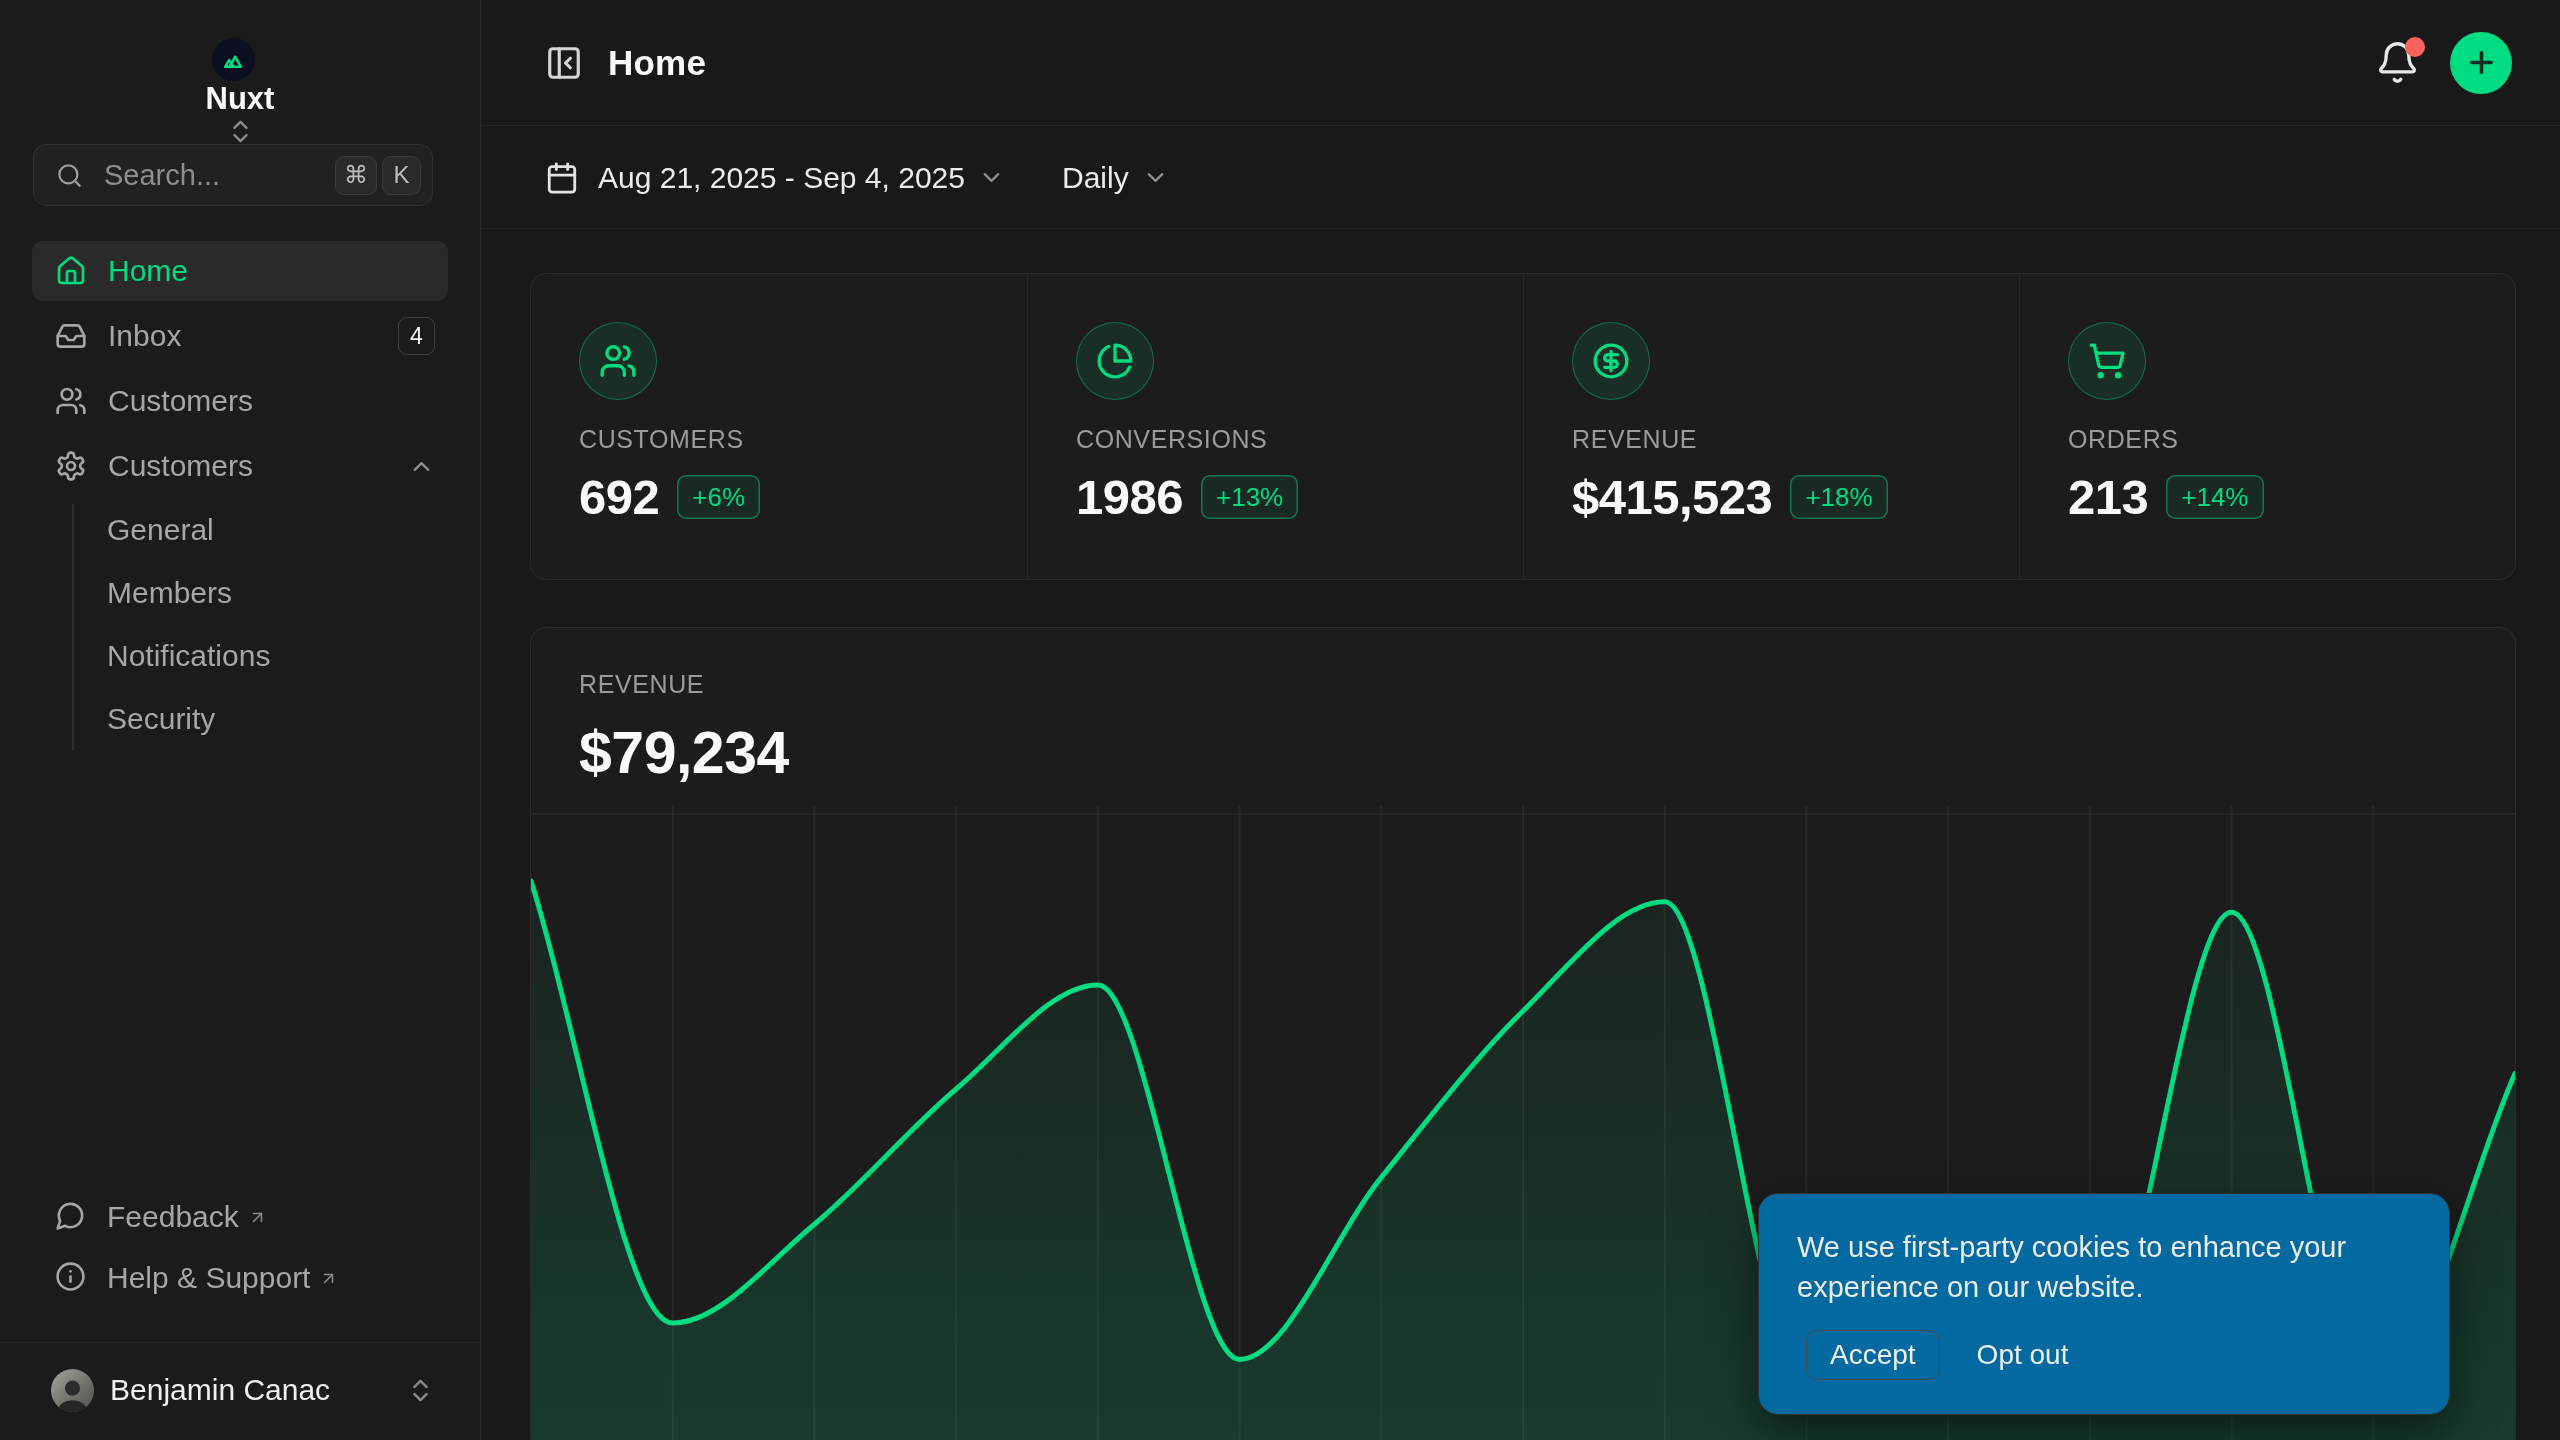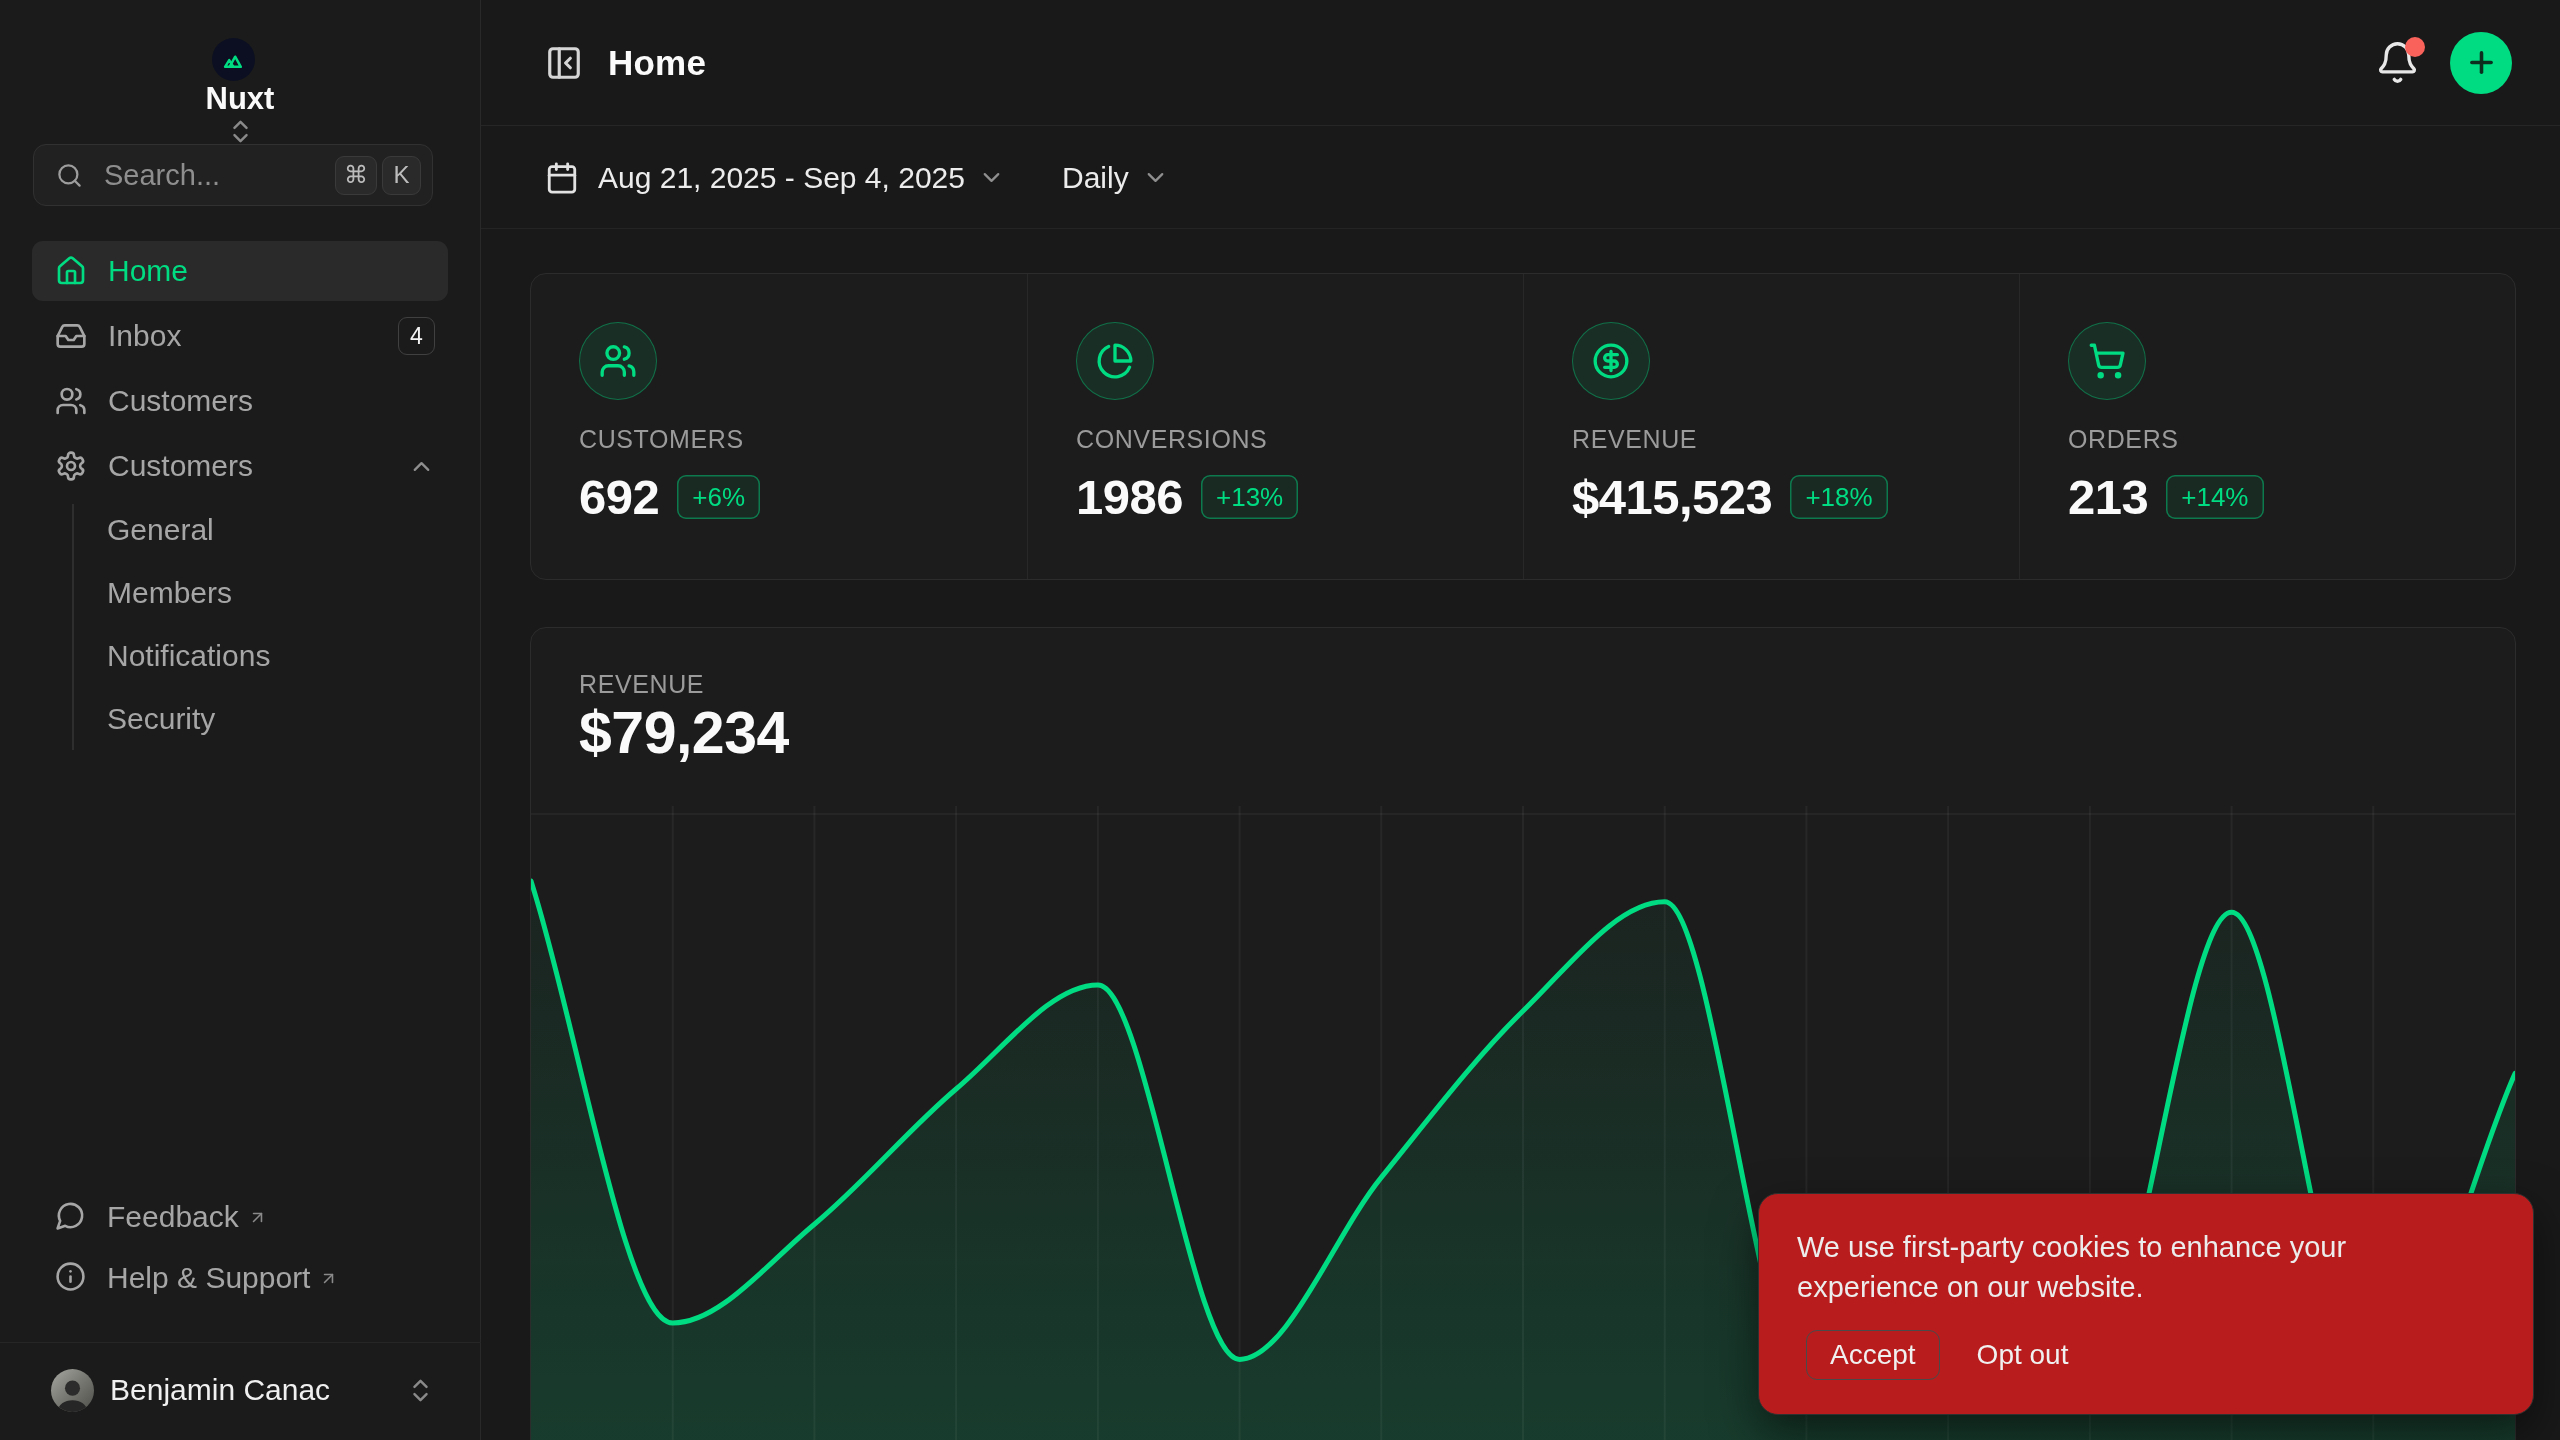--- a/index.html
+++ b/index.html
@@ -80,25 +80,25 @@
   .stat-icon-wrap { width:78px; height:78px; border-radius:50%; background:rgba(0,220,130,0.10); border:1px solid rgba(0,220,130,0.38); color:#00dc82; display:flex; align-items:center; justify-content:center; }
   .stat-icon-wrap svg { width:38px; height:38px; stroke-width:2.1; }
   .stat-label { margin-top:25px; font-size:25px; font-weight:500; color:#9b9b9b; letter-spacing:.6px; }
   .stat-value-row { margin-top:15px; display:flex; align-items:center; gap:18px; }
   .stat-value { font-size:49px; font-weight:700; color:#fafafa; letter-spacing:-.5px; }
   .delta-badge { height:44px; padding:0 15px; border-radius:9px; background:rgba(0,220,130,0.08); box-shadow:inset 0 0 0 1.5px rgba(0,220,130,0.45); color:#00dc82; font-size:26px; font-weight:500; display:flex; align-items:center; }
 
   .chart-card { position:absolute; left:49px; top:627px; width:1986px; height:880px; background:#1c1c1c; border:1px solid #2c2c2c; border-radius:16px; overflow:hidden; }
   .chart-head { padding:42px 0 0 48px; }
   .chart-label { font-size:25px; font-weight:500; color:#9b9b9b; letter-spacing:.6px; }
-  .chart-value { font-size:59px; font-weight:700; color:#fafafa; letter-spacing:-.5px; }
+  .chart-value { margin-top:20px; font-size:59px; font-weight:700; color:#fafafa; letter-spacing:-.5px; }
   .plot { position:absolute; left:0; top:178px; width:1984px; height:700px; }
   .plot svg { width:100%; height:100%; display:block; }
 
-  .cookie { position:absolute; left:1277px; top:1193px; width:776px; background:#b91c1c; border:1px solid #303030; border-radius:20px; box-shadow:0 18px 45px rgba(0,0,0,0.5); padding:33px 38px 34px 38px; z-index:5; }
+  .cookie { position:absolute; left:1277px; top:1193px; width:692px; background:#0369a1; border:1px solid #303030; border-radius:20px; box-shadow:0 18px 45px rgba(0,0,0,0.5); padding:33px 38px 34px 38px; z-index:5; }
   .cookie-text { font-size:29px; line-height:40px; color:#ececec; }
   .cookie-actions { margin-top:23px; display:flex; align-items:center; gap:37px;margin-left:9px; }
   .accept-btn { height:50px; padding:0 23px; border-radius:11px; border:1px solid #4a4a4a; background:transparent; color:#f0f0f0; font-size:28px; font-weight:500; font-family:inherit; cursor:pointer; }
   .optout-btn { background:none; border:none; color:#f0f0f0; font-size:28px; font-weight:500; font-family:inherit; cursor:pointer; }
 </style>
 </head>
 <body>
 
 <div>
 

